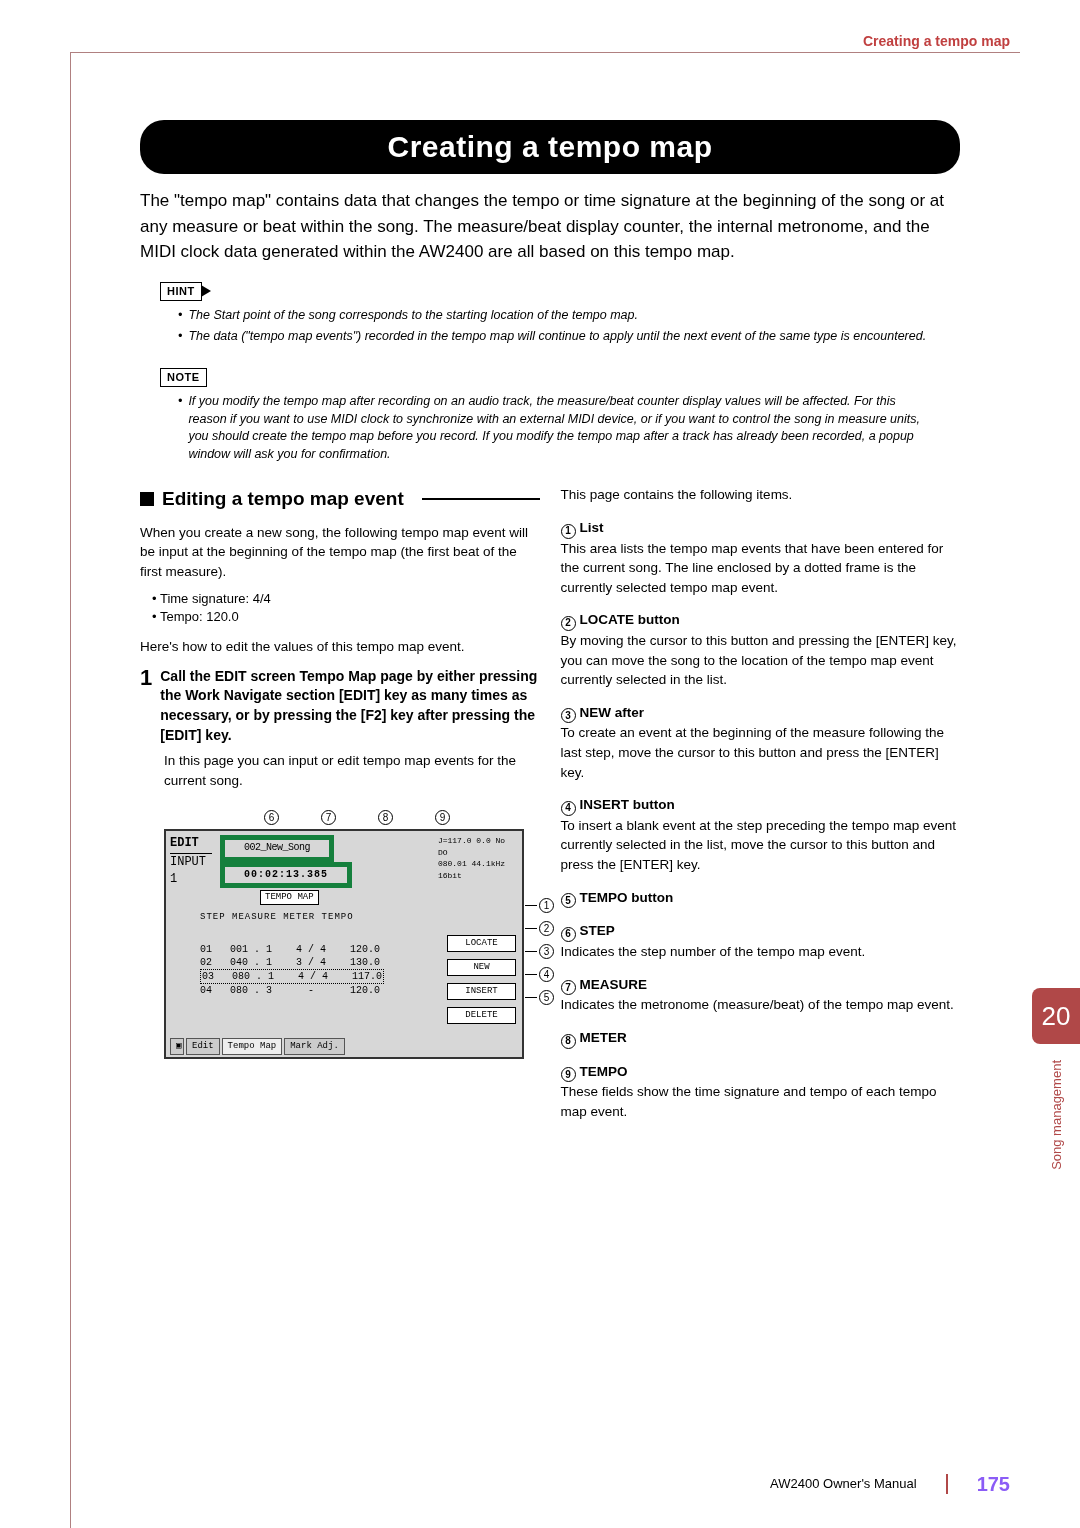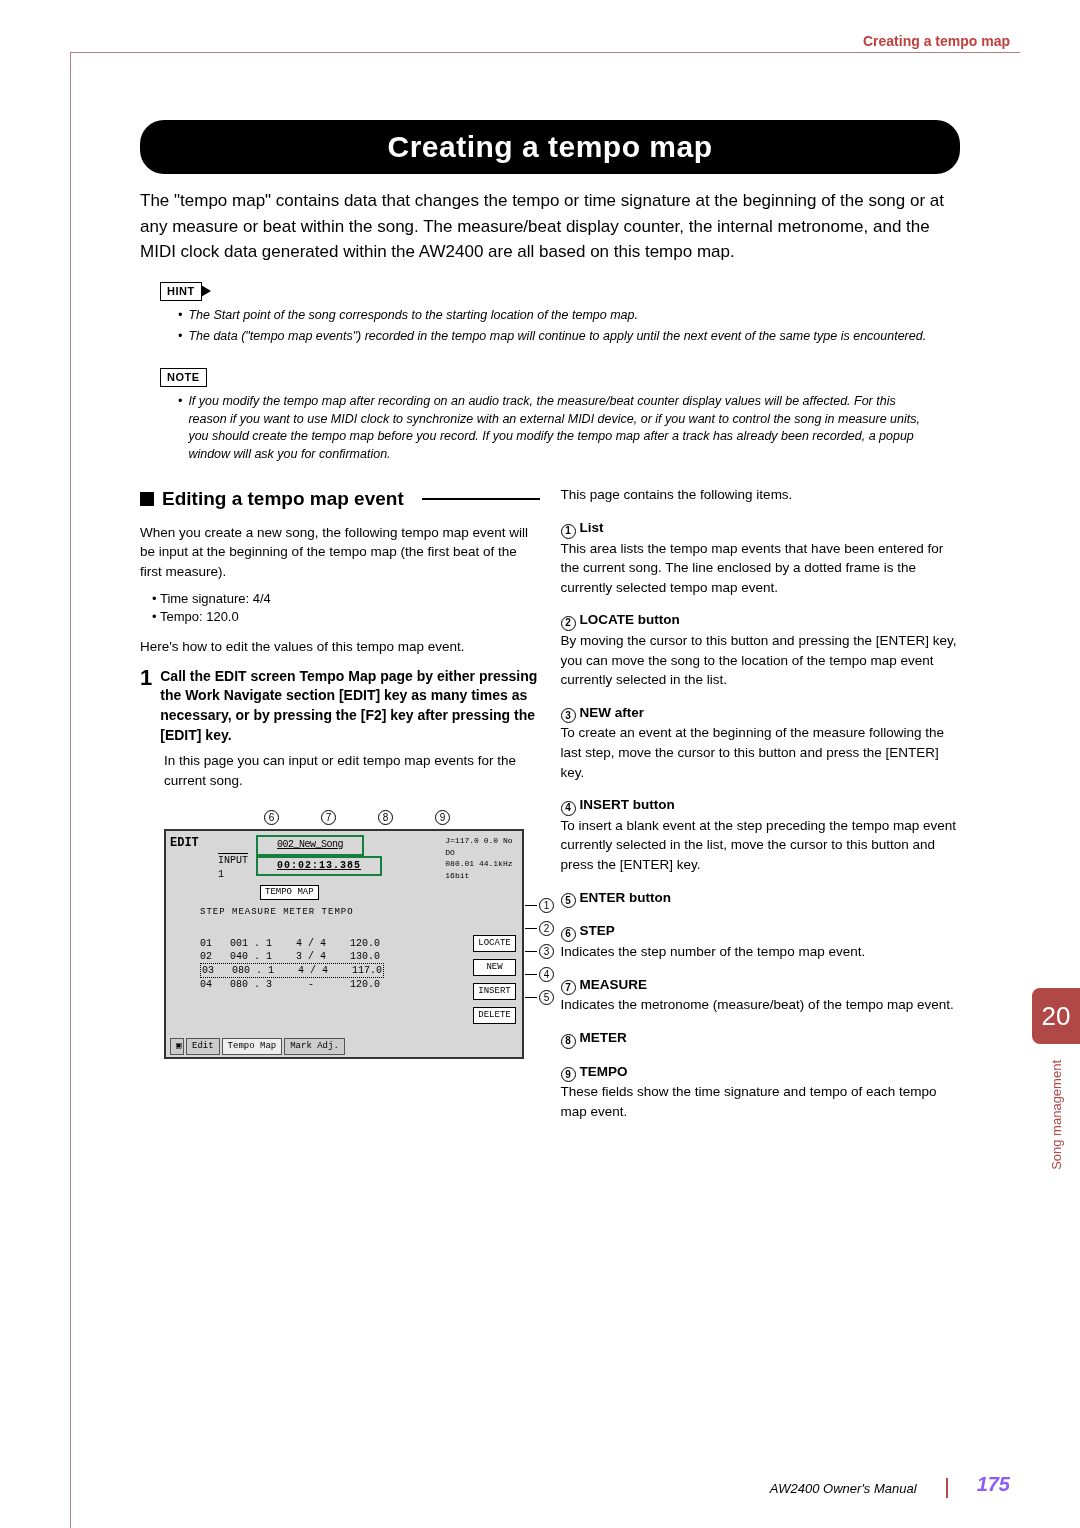--- a/index.html
+++ b/index.html
@@ -143,33 +143,33 @@
   border: 2px solid #333;
   background: #d7d7d7;
   font-family: "Courier New", monospace;
   font-size: 10px;
   padding: 4px;
   position: relative;
   height: 230px;
 }
 .screen .titlebar { display: flex; gap: 8px; font-size: 9px; }
 .screen .edit-lbl { font-weight: bold; font-size: 12px; }
-.screen .toprow { border: 2px solid #15803d; display: inline-block; padding: 1px 19px; font-size: 10px; letter-spacing: -0.5px; text-decoration: underline; }
+.screen .toprow { border: 5px solid #15803d; display: inline-block; padding: 1px 19px; font-size: 10px; letter-spacing: -0.5px; }
 .screen .tabbtn { border: 1px solid #000; display: inline-block; padding: 0 4px; font-size: 9px; margin-top: 2px; margin-left: 90px; background: #fff; }
 .screen .cols-hdr { margin-top: 6px; margin-left: 30px; font-size: 9px; letter-spacing: 1px; }
 .screen .data { margin-left: 30px; margin-top: 18px; font-size: 10px; line-height: 1.3; }
 .screen .data .row { white-space: pre; }
 .screen .data .sel { border: 1px dotted #000; display: inline-block; padding: 0 1px; }
 .screen .btns {
   position: absolute;
   right: 6px;
   top: 104px;
   display: flex; flex-direction: column; gap: 7px;
 }
-.screen .btns .b { border: 1px solid #000; background: #fff; font-size: 9px; padding: 1px 4px; text-align: center; width: 43px; }
+.screen .btns .b { border: 1px solid #000; background: #fff; font-size: 9px; padding: 1px 4px; text-align: center; width: 69px; }
 .screen .tabs-bottom {
   position: absolute; bottom: 2px; left: 4px;
   display: flex; gap: 2px; font-size: 9px;
 }
 .screen .tabs-bottom span { border: 1px solid #555; padding: 1px 5px; background: #ccc; }
 .screen .tabs-bottom .active { background: #eee; }
 .side-callouts {
   position: absolute;
   right: -30px;
   top: 88px;
@@ -206,23 +206,22 @@
   font-size: 13px;
   writing-mode: vertical-rl;
   transform: rotate(180deg);
 }
 .footer {
   position: absolute;
   bottom: 30px;
   right: 70px;
   font-size: 13px;
   display: flex;
-  align-items: flex-end;
+  align-items: center;
   gap: 27px;
-  font-style: italic;
 }
 .footer .bar { border-left: 2px solid #b04848; height: 20px; margin: 0 2px; display: inline-block; vertical-align: -4px; }
 .footer .pg { font-size: 20px; font-weight: bold; color: #8b5cf6; }
 </style>
 </head>
 <body>
 
 <div class="header-right">Creating a tempo map</div>
 <div class="top-rule"></div>
 <div class="side-rule-left"></div>
@@ -286,21 +285,21 @@
             </span>
           <span>
               <span class="circ">9</span>
             </span>
         </div>
 
         <div class="screen">
           <div class="titlebar">
             <div>
               <div class="edit-lbl">EDIT</div>
-              <div style="font-size:10px;border-top:1px solid #000;margin-left:48px;">INPUT 1</div>
+              <div style="font-size:12px;border-top:1px solid #000;">INPUT 1</div>
             </div>
             <div>
               <div class="toprow">002_New_Song</div>
               <div class="toprow" style="font-weight:bold;letter-spacing:1px;">00:02:13.385</div>
             </div>
             <div style="margin-left:auto;font-size:8px;">
               <div>J=117.0   0.0    No DO</div>
               <div>080.01 44.1kHz 16bit</div>
             </div>
           </div>
@@ -364,21 +363,21 @@
       </div>
       <div class="item">
         <div class="head"><span class="circ">3</span><span>NEW after</span></div>
         <div>To create an event at the beginning of the measure following the last step, move the cursor to this button and press the [ENTER] key.</div>
       </div>
       <div class="item">
         <div class="head"><span class="circ">4</span><span>INSERT button</span></div>
         <div>To insert a blank event at the step preceding the tempo map event currently selected in the list, move the cursor to this button and press the [ENTER] key.</div>
       </div>
       <div class="item">
-        <div class="head"><span class="circ">5</span><span>ENTER button</span></div>
+        <div class="head"><span class="circ">5</span><span>TEMPO button</span></div>
       </div>
       <div class="item">
         <div class="head"><span class="circ">6</span><span>STEP</span></div>
         <div>Indicates the step number of the tempo map event.</div>
       </div>
       <div class="item">
         <div class="head"><span class="circ">7</span><span>MEASURE</span></div>
         <div>Indicates the metronome (measure/beat) of the tempo map event.</div>
       </div>
       <div class="item" style="margin-bottom:2px;">

